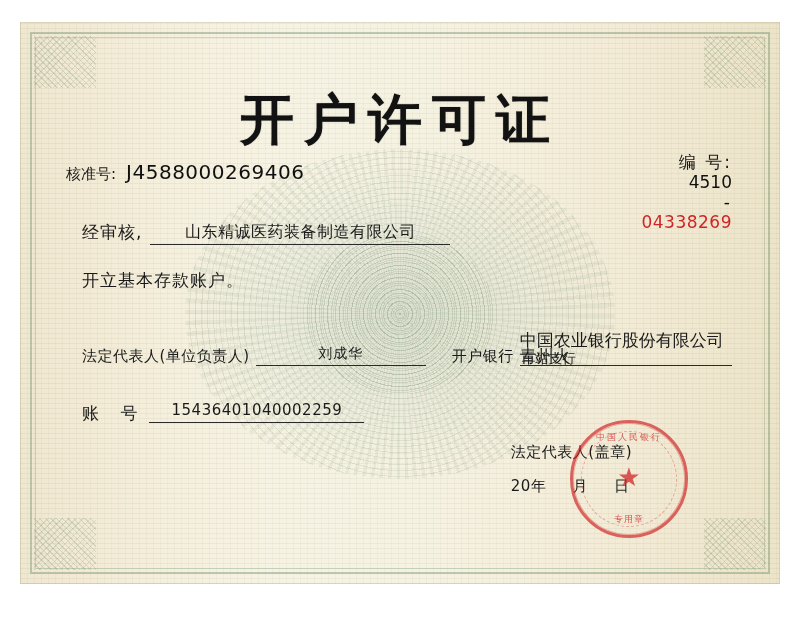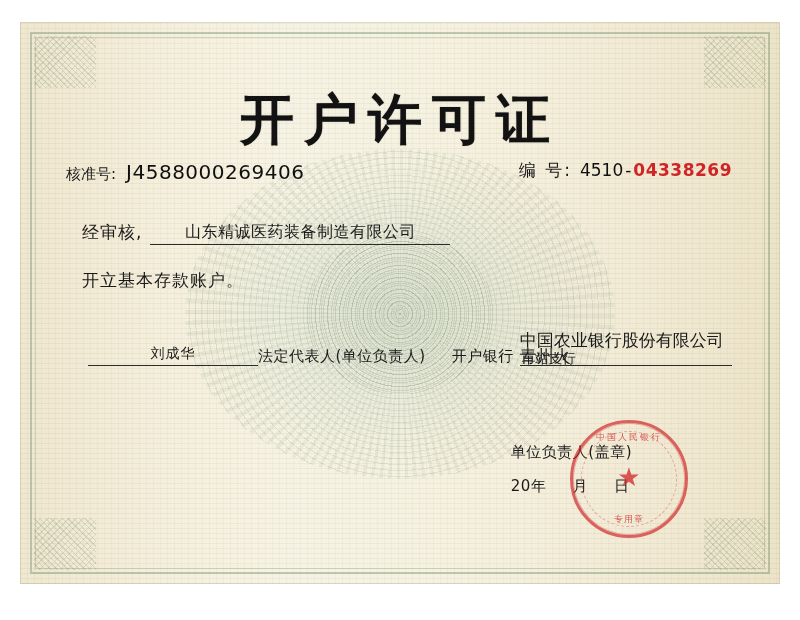--- a/index.html
+++ b/index.html
@@ -126,25 +126,25 @@
   
   #approval-row { left: 46px; top: 140px; display: flex; align-items: baseline; }
   #approval-label { font-size: 15px; color: #1a1a1a; }
   #approval-value {
     font-size: 20px;
     margin-left: 10px;
     letter-spacing: 0.5px;
     color: #101010;
   }
 
-  #serial-row { right: 48px; top: 138px; display: flex; align-items: flex-end; }
+  #serial-row { right: 48px; top: 130px; display: flex; align-items: flex-end; flex-direction: column; }
   #serial-label { font-size: 17px; letter-spacing: 2px; color: #1a1a1a; }
   #serial-prefix { font-size: 17px; margin-left: 8px; color: #101010; }
   #serial-dash { font-size: 17px; margin: 0 2px; color: #101010; }
-  #serial-number { font-size: 17px; font-weight: bold; letter-spacing: 0.5px; }
+  #serial-number { font-size: 17px; font-weight: normal; letter-spacing: 0.5px; }
 
   
   #body-line1 { left: 62px; top: 200px; right: 48px; display: flex; align-items: flex-start; }
   #body-prefix { font-size: 17px; letter-spacing: 1px; white-space: nowrap; }
   #company-slot {
     flex: 0 0 300px;
     margin: 0 6px 0 8px;
     border-bottom: 1px solid #2a2a2a;
     text-align: center;
     padding-bottom: 2px;
@@ -277,34 +277,40 @@
     <div class="row" id="body-line1">
       <span id="body-prefix">经审核,</span>
       <span id="company-slot">
         <span id="company-name">山东精诚医药装备制造有限公司</span>
       </span>
     </div>
 
     <div class="row" id="body-line2">开立基本存款账户。</div>
 
     <div class="row" id="rep-row">
+      <span id="rep-label">法定代表人(单位负责人)</span>
       <span id="rep-slot">
         <span id="rep-name">刘成华</span>
       </span>
-      <span id="rep-label">法定代表人(单位负责人)</span>
       <span id="bank-label">开户银行</span>
       <span id="bank-slot">
         <span id="bank-name">中国农业银行股份有限公司青州火</span>
         <span id="bank-name-line2">车站支行</span>
       </span>
     </div>
 
+    <div class="row" id="account-row">
+      <span id="account-label">账 号</span>
+      <span id="account-slot">
+        <span id="account-number">15436401040002259</span>
+      </span>
+    </div>
 
     <div class="row" id="issuer-block">
-      <div id="issuer-label">单位负责人(盖章)</div>
+      <div id="issuer-label">法定代表人(盖章)</div>
       <div id="issue-date-row">
         <span>20</span><span>年</span><span class="date-gap"></span><span>月</span><span class="date-gap"></span><span>日</span>
       </div>
     </div>
 
     <div id="official-seal">
       <div id="seal-ring-arc"></div>
       <div class="seal-text" id="seal-top-text">中国人民银行</div>
       <div id="seal-star">★</div>
       <div class="seal-text" id="seal-bottom-text">专用章</div>

